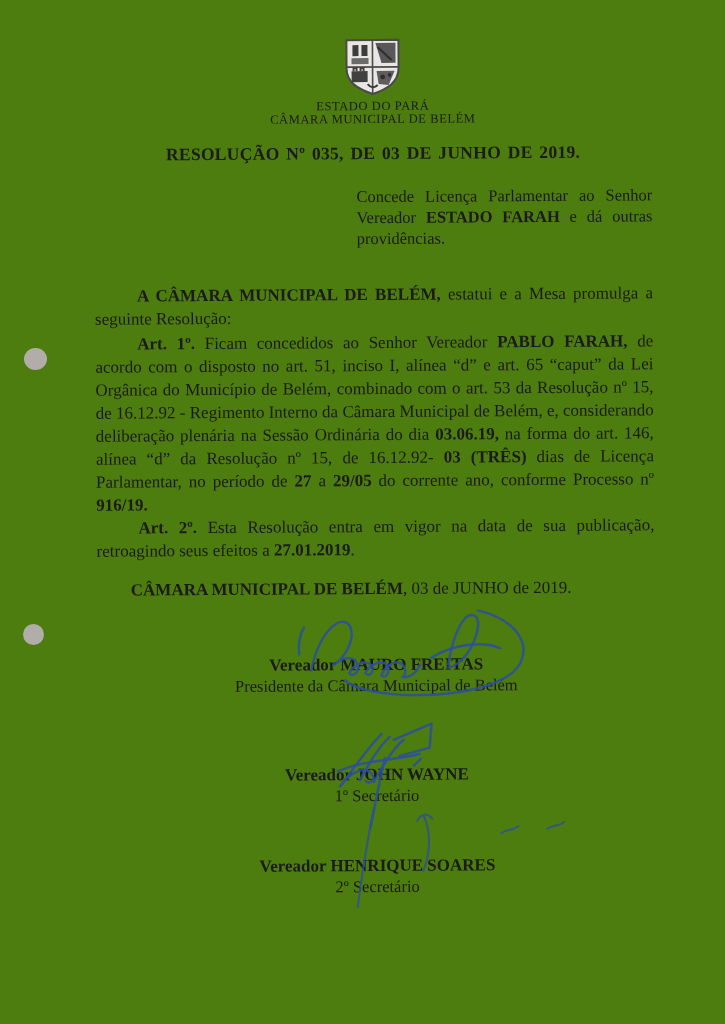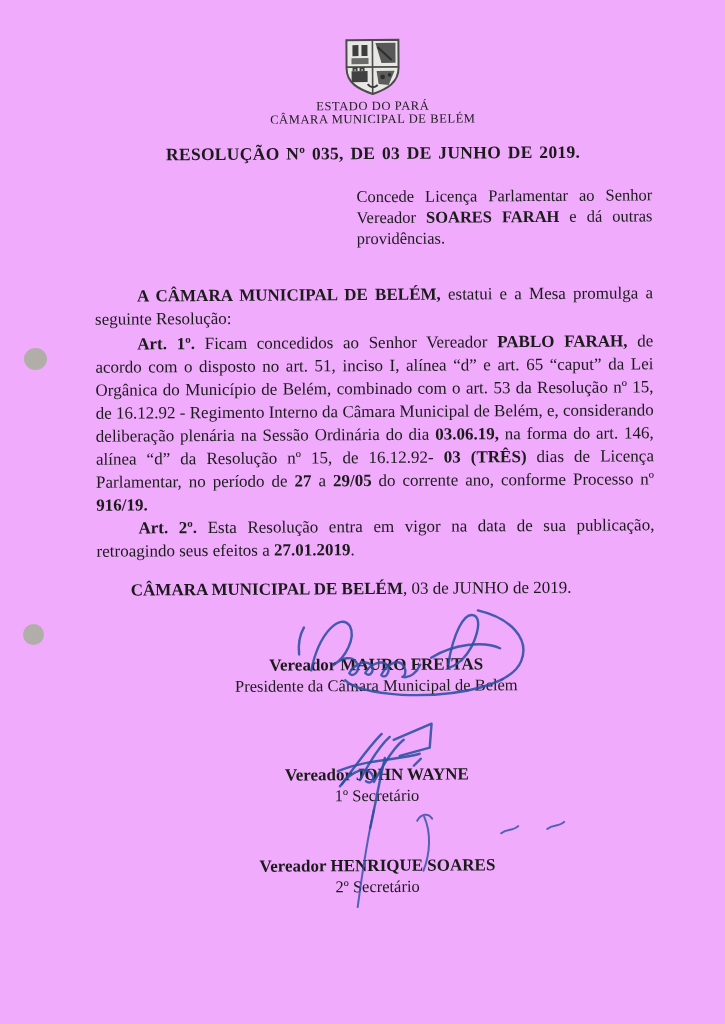--- a/index.html
+++ b/index.html
@@ -3,21 +3,21 @@
 <meta charset="utf-8">
 <style>
   html,body{margin:0;padding:0;}
   body{
     width:725px;height:1024px;overflow:hidden;
     background:#ffffff;
     font-family:"Liberation Serif","DejaVu Serif",serif;
     color:#1b1b1b;
     position:relative;
   }
-  .page{position:absolute;inset:0;background:#f0abfc;font-family:Liberation Serif, serif;}
+  .page{position:absolute;inset:0;background:#4d7c0f;font-family:Liberation Serif, serif;}
   .punch{position:absolute;border-radius:50%;background:#b1aeaa;}
   .punch.top{left:24px;top:348px;width:23px;height:22px;}
   .punch.bottom{left:23px;top:624px;width:21px;height:21px;}
 
   .doc{
     position:absolute;left:96px;top:38px;width:558px;
     transform:rotate(-0.35deg);
     transform-origin:50% 50%;
   }
   .crest{display:block;margin:0 auto;width:62px;height:58px;}
@@ -87,21 +87,21 @@
       <path d="M26,46 C29,50 33,50 36,47" stroke="#3a3a3a" stroke-width="2" fill="none"></path>
     </svg>
 
     <div class="org">
       <div>ESTADO DO PARÁ</div>
       <div>CÂMARA MUNICIPAL DE BELÉM</div>
     </div>
 
     <div class="res-title">RESOLUÇÃO Nº 035, DE 03 DE JUNHO DE 2019.</div>
 
-    <div class="ementa"><span>Concede Licença Parlamentar ao Senhor Vereador </span><b>SOARES FARAH</b><span> e dá outras providências.</span></div>
+    <div class="ementa"><span>Concede Licença Parlamentar ao Senhor Vereador </span><b>ESTADO FARAH</b><span> e dá outras providências.</span></div>
 
     <p class="body-par p1"><b>A CÂMARA MUNICIPAL DE BELÉM,</b><span> estatui e a Mesa promulga a seguinte Resolução:</span></p>
 
     <p class="body-par p2"><b>Art. 1º.</b><span>  Ficam concedidos ao Senhor Vereador </span><b>PABLO FARAH,</b><span> de acordo com o disposto no art. 51, inciso I, alínea “d” e art. 65 “caput” da Lei Orgânica do Município de Belém, combinado com o art. 53 da Resolução nº 15, de 16.12.92 - Regimento Interno da Câmara Municipal de Belém, e, considerando deliberação plenária na Sessão Ordinária do dia </span><b>03.06.19,</b><span> na forma do art. 146, alínea “d” da Resolução nº 15, de 16.12.92- </span><b>03 (TRÊS)</b><span> dias de Licença Parlamentar, no período de </span><b>27</b><span> a </span><b>29/05</b><span> do corrente ano, conforme Processo nº </span><b>916/19.</b></p>
 
     <p class="body-par p3"><b>Art. 2º.</b><span>  Esta Resolução entra em vigor na data de sua publicação, retroagindo seus efeitos a </span><b>27.01.2019</b><span>.</span></p>
 
     <div class="dateline"><b>CÂMARA MUNICIPAL DE BELÉM</b><span>, 03 de JUNHO de 2019.</span></div>
 
     <div class="sig-block s1">

